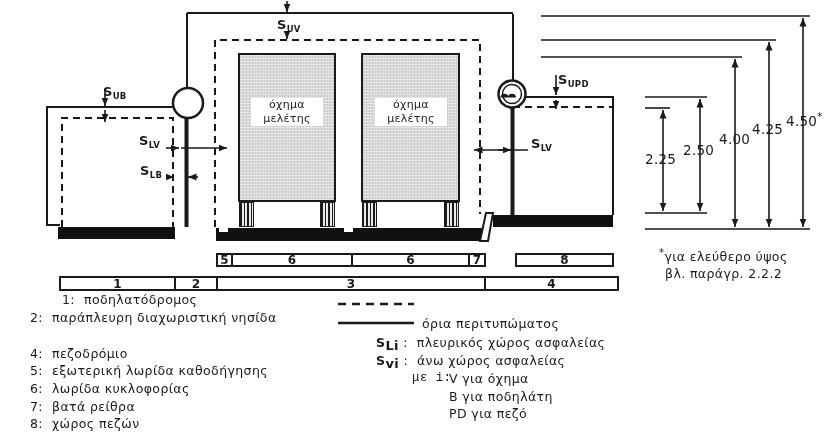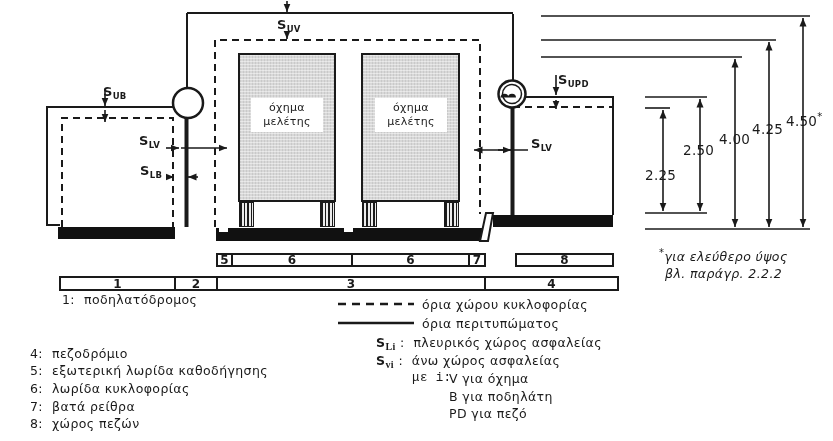--- a/index.html
+++ b/index.html
@@ -7,34 +7,34 @@
           font-family:"DejaVu Sans","Liberation Sans",sans-serif;color:#1a1a1a;}
   svg.linework{position:absolute;left:0;top:0;pointer-events:none;}
   .blackstrip{position:absolute;background:#111;}
   .notch{position:absolute;background:#fff;}
   .vehicle{position:absolute;box-sizing:border-box;border:2px solid #1a1a1a;
            background:#d8d8d8;
            background-image:repeating-linear-gradient(0deg,rgba(255,255,255,.45) 0 1px,rgba(0,0,0,0) 1px 3px),
                             repeating-linear-gradient(90deg,rgba(0,0,0,.07) 0 1px,rgba(0,0,0,0) 1px 3px);}
   .wheel{position:absolute;box-sizing:border-box;border:1.5px solid #1a1a1a;
          background:repeating-linear-gradient(90deg,#1a1a1a 0 1.5px,#ececec 1.5px 3.5px);}
-  .vlabel{position:absolute;width:72px;height:34px;background:#fff;display:flex;flex-direction:column;
+  .vlabel{position:absolute;width:72px;height:28px;background:#fff;display:flex;flex-direction:column;
           align-items:center;justify-content:center;font-size:11px;line-height:1.3;letter-spacing:.3px;}
   .slabel{position:absolute;font-size:13px;font-weight:600;letter-spacing:.3px;}
   .slabel sub{font-size:8.5px;font-weight:600;vertical-align:-3px;}
   .dim{position:absolute;font-size:13.5px;font-weight:500;letter-spacing:.3px;}
   .dim sup{font-size:10px;}
   .zonebox{position:absolute;box-sizing:border-box;border:2px solid #1a1a1a;background:#fff;
            display:flex;align-items:center;justify-content:center;font-size:12px;font-weight:600;}
   .note{position:absolute;font-size:12.5px;line-height:17px;letter-spacing:.4px;}
   .note sup{font-size:10px;}
   .leg{position:absolute;font-size:12.5px;letter-spacing:.4px;white-space:nowrap;}
   .leg .num{display:inline-block;width:22px;}
   .leg .sym{font-weight:600;}
-  .leg sub{font-size:10px;vertical-align:-3px;font-family:Liberation Serif, serif;}
+  .leg sub{font-size:13px;vertical-align:-3px;}
 </style>
 </head>
 <body>
 
 <div id="canvas">
 
   <div class="blackstrip" style="left:58px;top:227px;width:117px;height:12px;"></div>
   <div class="blackstrip" style="left:216px;top:228px;width:266px;height:13px;"></div>
   <div class="notch" style="left:219px;top:228px;width:9px;height:4px;"></div>
   <div class="notch" style="left:344px;top:228px;width:9px;height:4px;"></div>
@@ -121,21 +121,21 @@
     <line x1="338" y1="323" x2="414" y2="323" stroke="#1a1a1a" stroke-width="2.5"></line>
   </svg>
 
   <div class="slabel" style="left:277px;top:17px;"><span>S</span><sub>UV</sub></div>
   <div class="slabel" style="left:103px;top:84px;"><span>S</span><sub>UB</sub></div>
   <div class="slabel" style="left:139px;top:133px;"><span>S</span><sub>LV</sub></div>
   <div class="slabel" style="left:140px;top:163px;"><span>S</span><sub>LB</sub></div>
   <div class="slabel" style="left:531px;top:136px;"><span>S</span><sub>LV</sub></div>
   <div class="slabel" style="left:558px;top:72px;"><span>S</span><sub>UPD</sub></div>
 
-  <div class="dim" style="left:645px;top:151px;margin-top:16px;">2.25</div>
+  <div class="dim" style="left:645px;top:151px;">2.25</div>
   <div class="dim" style="left:683px;top:142px;">2.50</div>
   <div class="dim" style="left:719px;top:131px;">4.00</div>
   <div class="dim" style="left:752px;top:121px;text-align:center;">4.25</div>
   <div class="dim" style="left:786px;top:111px;"><span>4.50</span><sup>*</sup></div>
 
   <div class="zonebox" style="left:216px;top:253px;width:17px;height:14px;">
       <span>5</span>
     </div>
   <div class="zonebox" style="left:231px;top:253px;width:122px;height:14px;">
       <span>6</span>
@@ -156,33 +156,33 @@
   <div class="zonebox" style="left:174px;top:276px;width:44px;height:15px;">
       <span>2</span>
     </div>
   <div class="zonebox" style="left:216px;top:276px;width:270px;height:15px;">
       <span>3</span>
     </div>
   <div class="zonebox" style="left:484px;top:276px;width:135px;height:15px;">
       <span>4</span>
     </div>
 
-  <div class="note" style="left:659px;top:244px;font-style:italic;">
+  <div class="note" style="left:659px;top:244px;">
     <div><sup>*</sup><span>για ελεύθερο ύψος</span></div>
     <div style="padding-left:6px;"><span>βλ. παράγρ. 2.2.2</span></div>
   </div>
 
   <div class="leg" style="left:30px;top:292px;margin-left:32px;"><span class="num">1:</span><span>ποδηλατόδρομος</span></div>
+  <div class="leg" style="left:30px;top:310px;"><span class="num">2:</span><span>παράπλευρη διαχωριστική νησίδα</span></div>
   <div class="leg" style="left:30px;top:345.5px;"><span class="num">4:</span><span>πεζοδρόμιο</span></div>
   <div class="leg" style="left:30px;top:363px;"><span class="num">5:</span><span>εξωτερική λωρίδα καθοδήγησης</span></div>
   <div class="leg" style="left:30px;top:381px;"><span class="num">6:</span><span>λωρίδα κυκλοφορίας</span></div>
   <div class="leg" style="left:30px;top:398.5px;"><span class="num">7:</span><span>βατά ρείθρα</span></div>
   <div class="leg" style="left:30px;top:416px;"><span class="num">8:</span><span>χώρος πεζών</span></div>
 
-  <div class="leg" style="left:422px;top:297px;"><span>όρια χώρου κυκλοφορίας</span></div>
   <div class="leg" style="left:422px;top:316px;"><span>όρια περιτυπώματος</span></div>
   <div class="leg" style="left:376px;top:335px;"><span class="sym"><span>S</span><sub>Li</sub></span>&nbsp;<span>:</span>&nbsp;&nbsp;<span>πλευρικός χώρος ασφαλείας</span></div>
   <div class="leg" style="left:376px;top:353px;"><span class="sym"><span>S</span><sub>vi</sub></span>&nbsp;<span>:</span>&nbsp;&nbsp;<span>άνω χώρος ασφαλείας</span></div>
   <div class="leg" style="left:412px;top:371px;font-family:Liberation Mono, monospace;"><span>με i:</span></div>
   <div class="leg" style="left:449px;top:371px;"><span>V για όχημα</span></div>
   <div class="leg" style="left:449px;top:389px;"><span>B για ποδηλάτη</span></div>
   <div class="leg" style="left:449px;top:406px;"><span>PD για πεζό</span></div>
 
 </div>
 

